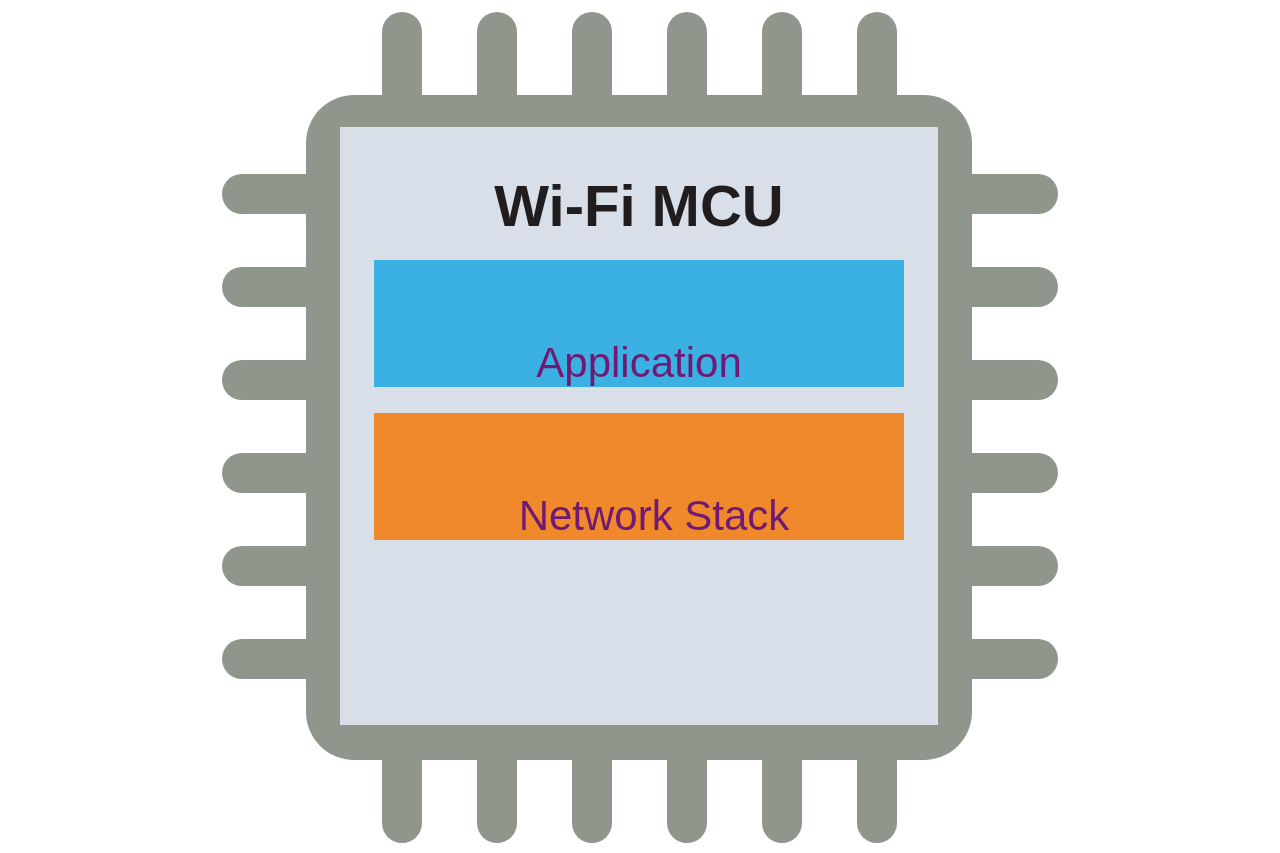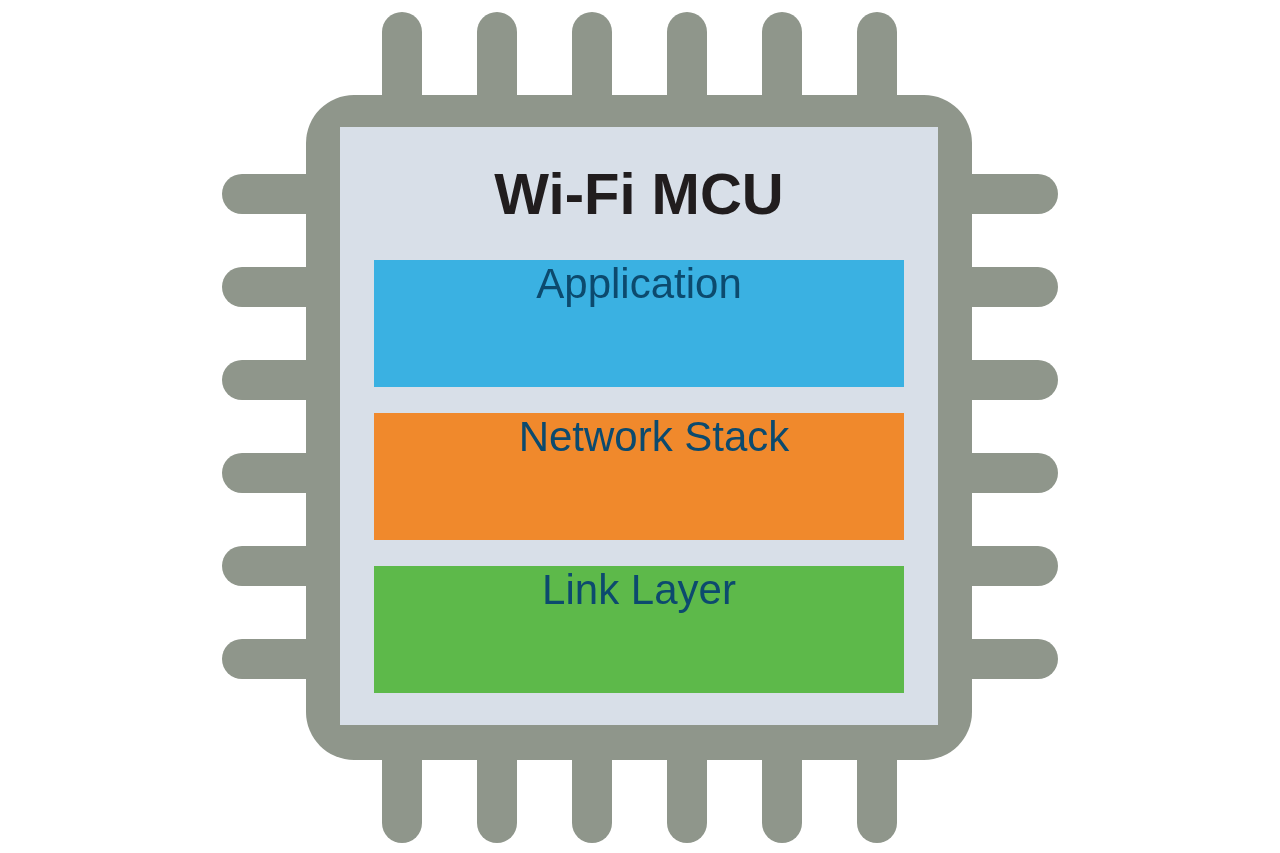--- a/index.html
+++ b/index.html
@@ -44,39 +44,39 @@
   .chip-panel {
     position: absolute;
     left: 340px; top: 127px;
     width: 598px; height: 598px;
     background: #d8dfe8;
     z-index: 3;
   }
 
   .chip-title {
     position: absolute;
-    left: 0; top: 0;
+    left: 0; top: 12px;
     width: 598px; height: 133px;
     display: flex;
     align-items: center;
     justify-content: center;
     font-size: 58px;
     font-weight: 700;
     color: #211d1e;
     letter-spacing: 0px;
   }
 
   .layer-bar {
     position: absolute;
     left: 34px;
     width: 530px; height: 127px;
     display: flex;
-    align-items: flex-start;
+    align-items: flex-end;
     justify-content: center;
-    color: #0c4a6e;
+    color: #701a75;
     font-size: 42px;
     font-weight: 400;
   }
   .layer-application   { top: 133px; }
   .layer-network-stack { top: 286px; }
   .layer-link-layer    { top: 439px; }
 </style>
 </head>
 <body>
 
@@ -123,19 +123,16 @@
       <div class="chip-title">Wi-Fi MCU</div>
 
       <div class="layer-bar layer-application" style="background: rgb(58, 177, 226);">
         <span>Application</span>
       </div>
 
       <div class="layer-bar layer-network-stack" style="background: rgb(240, 137, 44); padding-left: 30px;">
         <span>Network Stack</span>
       </div>
 
-      <div class="layer-bar layer-link-layer" style="background: rgb(93, 185, 74);">
-        <span>Link Layer</span>
-      </div>
 
     </div>
   </div>
 </div>
 
 </body></html>

